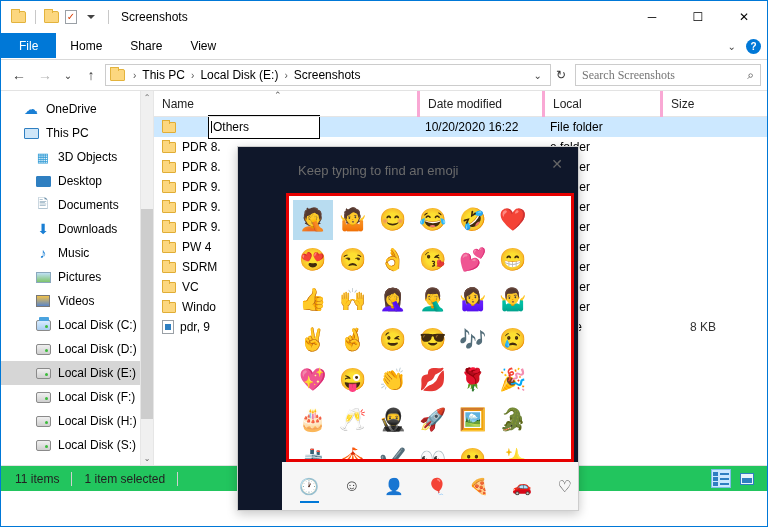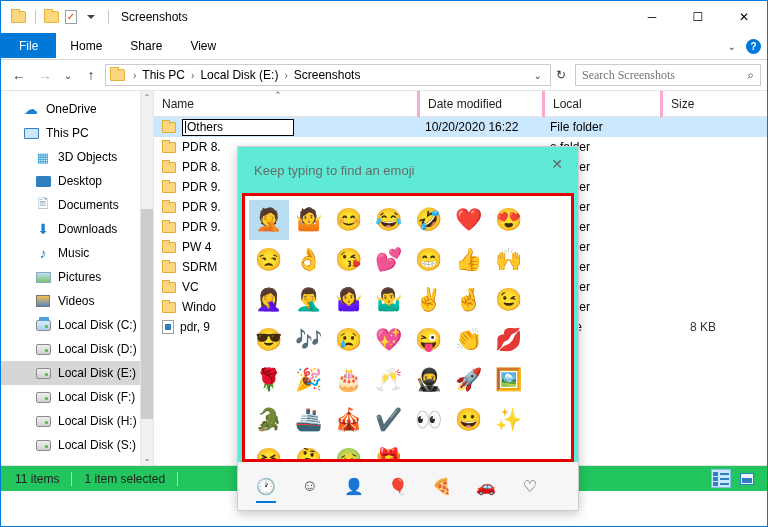--- a/index.html
+++ b/index.html
@@ -145,32 +145,32 @@
   .cell.date { width:125px; }
   .cell.type { width:118px; }
   .cell.size { width:78px; justify-content:flex-end; padding-right:22px; color:#333; }
   .rowfolder {
     width:14px;height:11px;background:#fcd77f;border:1px solid #e0ad35;border-radius:1px;position:relative;flex-shrink:0;
   }
   .rowfolder::before{content:"";position:absolute;left:-1px;top:-3px;width:6px;height:3px;background:#fcd77f;border:1px solid #e0ad35;border-bottom:none;}
   .rowfile{width:12px;height:14px;border:1px solid #9aa0a6;background:#fff;position:relative;flex-shrink:0;}
   .rowfile::after{content:"";position:absolute;left:2px;top:3px;right:2px;bottom:3px;background:#2f7fc1;}
   .renamebox {
-    border:1px solid #000; background:#fff; height:17px; padding: 0 3px 0 2px;
-    display:flex; align-items:center; min-width:112px;
+    border:1px solid #000; background:#fff; height:24px; padding: 0 3px 0 2px;
+    display:flex; align-items:center; min-width:112px;margin-left:26px;
   }
   .renamecaret { width:1px; height:12px; background:#000; margin-right:1px; }
 
   
   .emojipanel {
     position:absolute; left:236px; top:145px; width:342px; height:365px;
-    background:#5eead4; border:1px solid #cdcdcd;
+    background:#0f172a; border:1px solid #cdcdcd;
     box-shadow: 0 3px 10px rgba(0,0,0,0.22);
     z-index: 20;
-    display:flex; flex-direction:column;
+    display:flex; flex-direction:column;padding-left:44px;
   }
   .emoji-head { height:46px; position:relative; display:flex; align-items:center; padding-left:16px; }
   .emoji-hint { font-size:13px; color:#6b6b6b; }
   .emoji-close { position:absolute; right:6px; top:4px; width:30px;height:26px;display:flex;align-items:center;justify-content:center;color:#666;font-size:14px; }
   .emoji-grid-wrap {
     margin: 0 4px; border:3px solid #e60000; background:#fff;
     flex:1; overflow:hidden; position:relative;
   }
   .emoji-grid { display:flex; flex-wrap:wrap; padding: 4px 4px 0 4px; }
   .emoji-cell {

